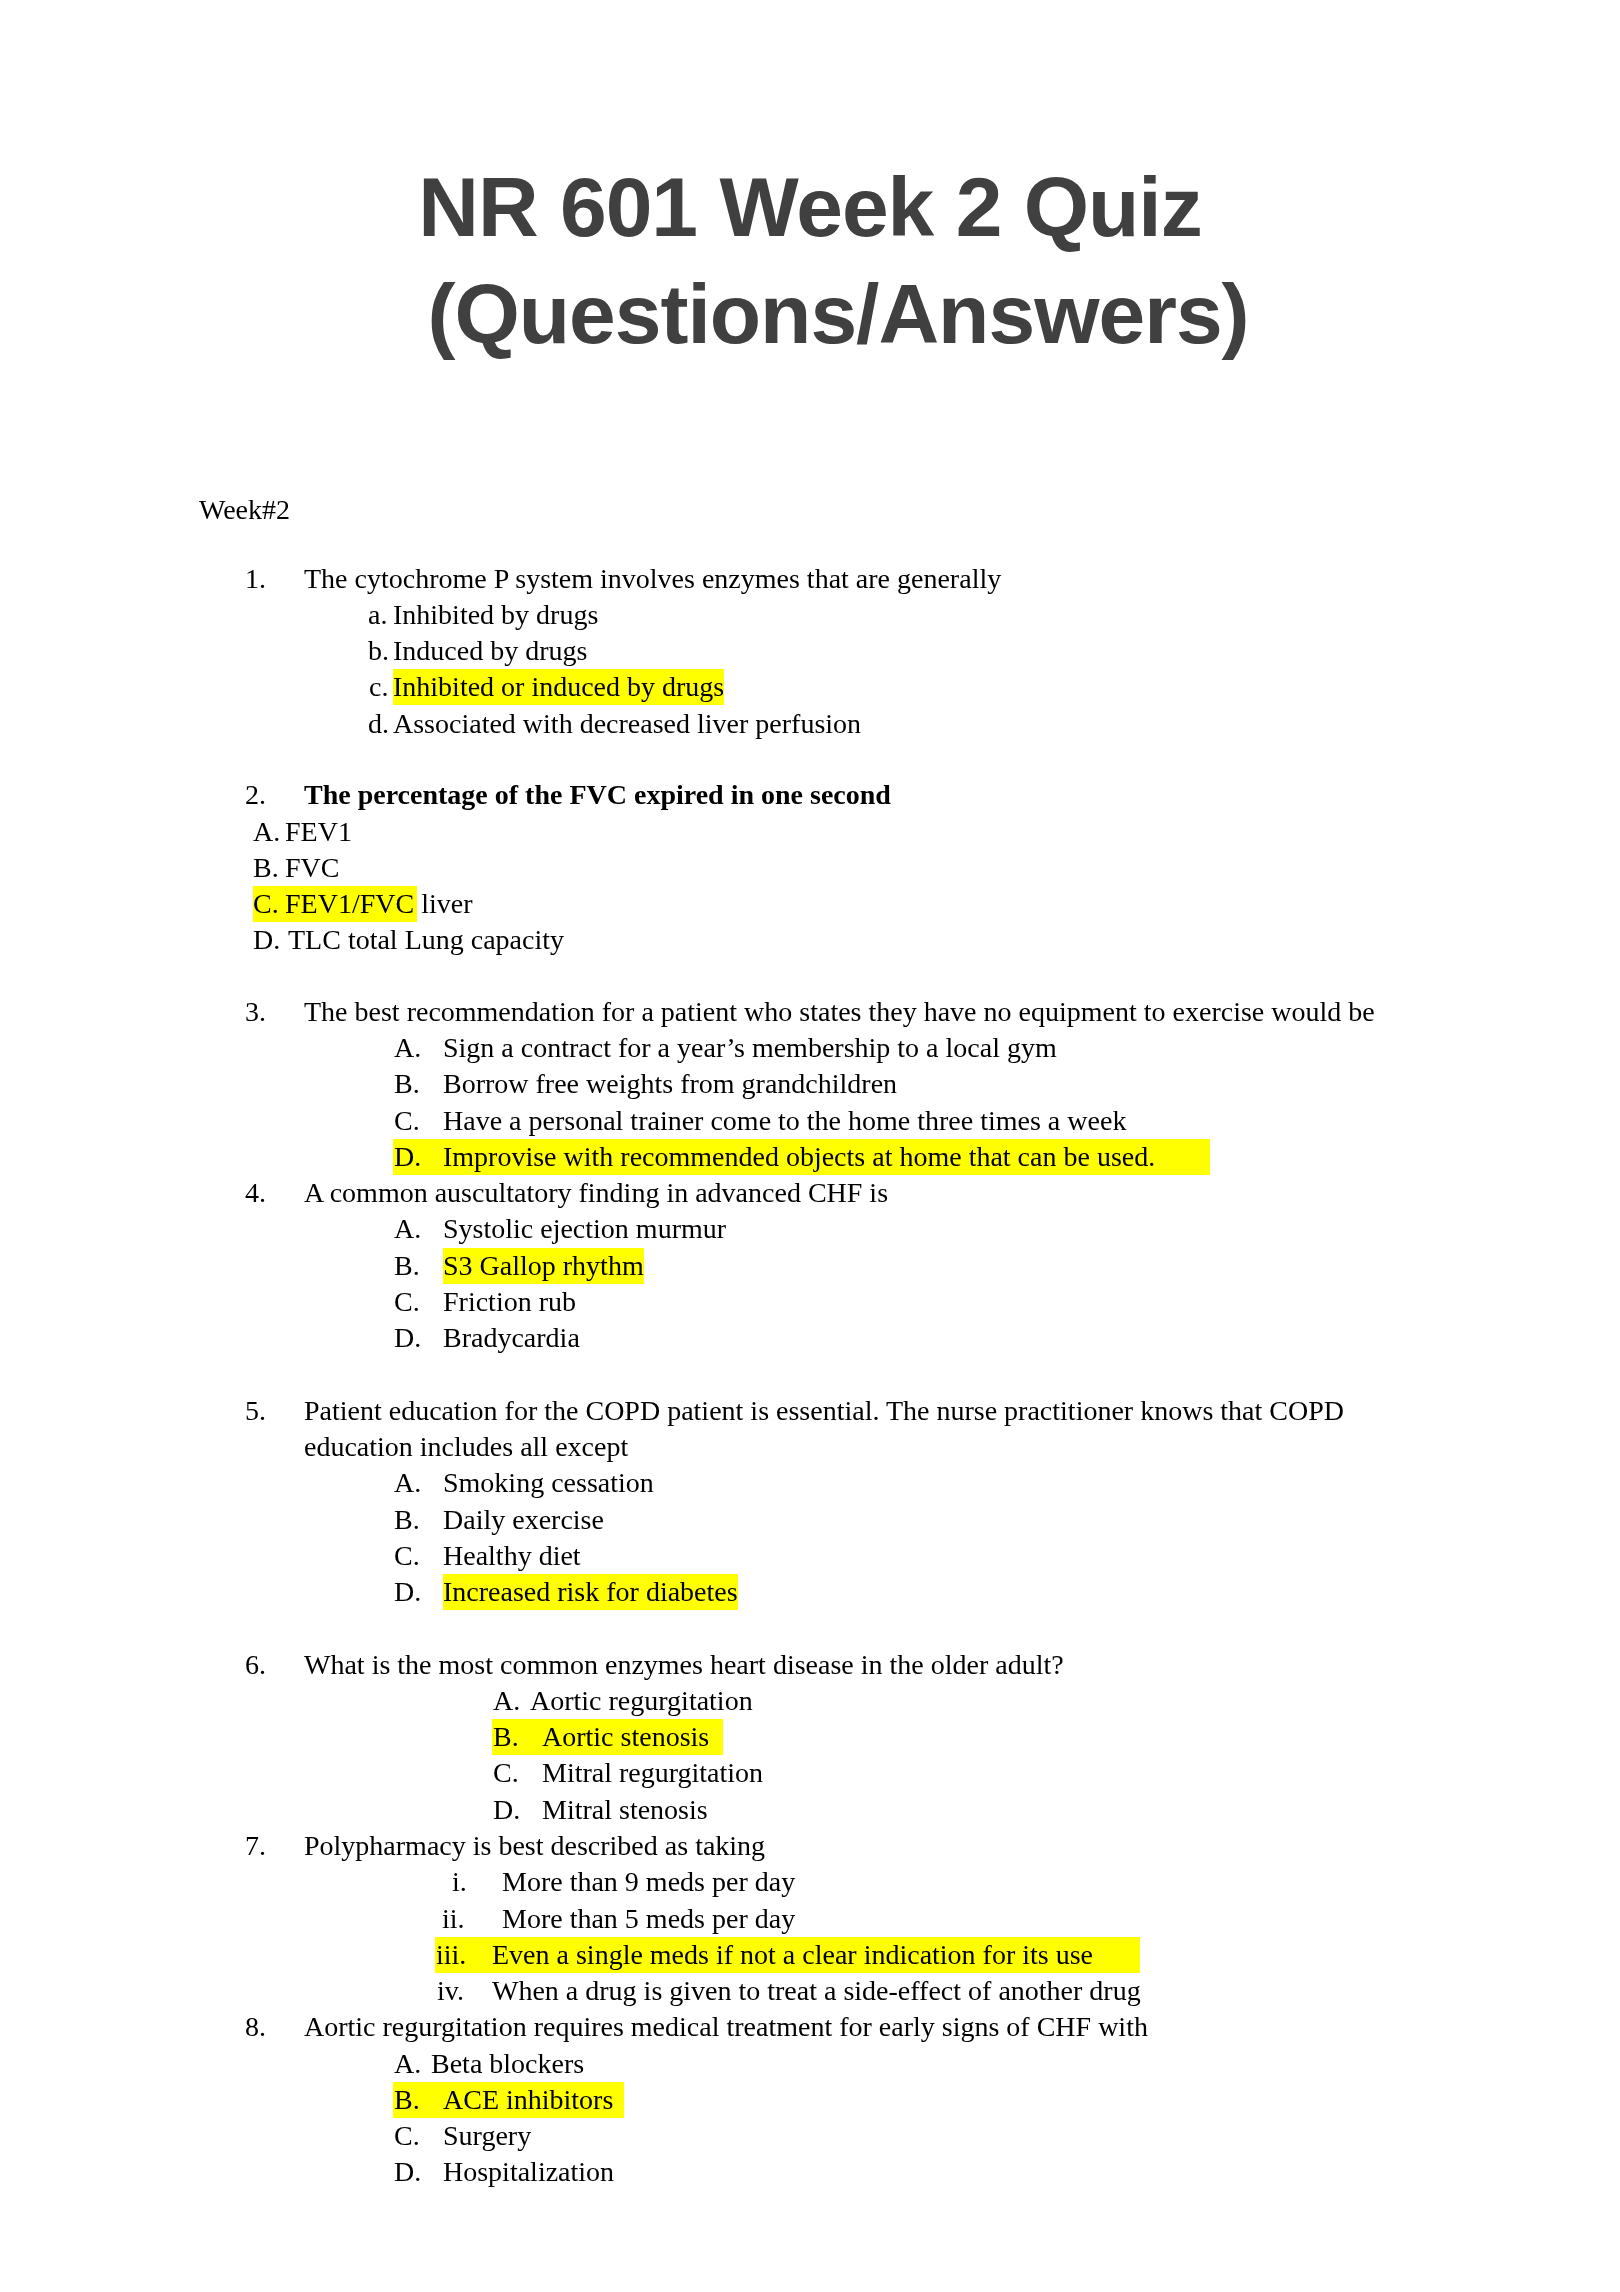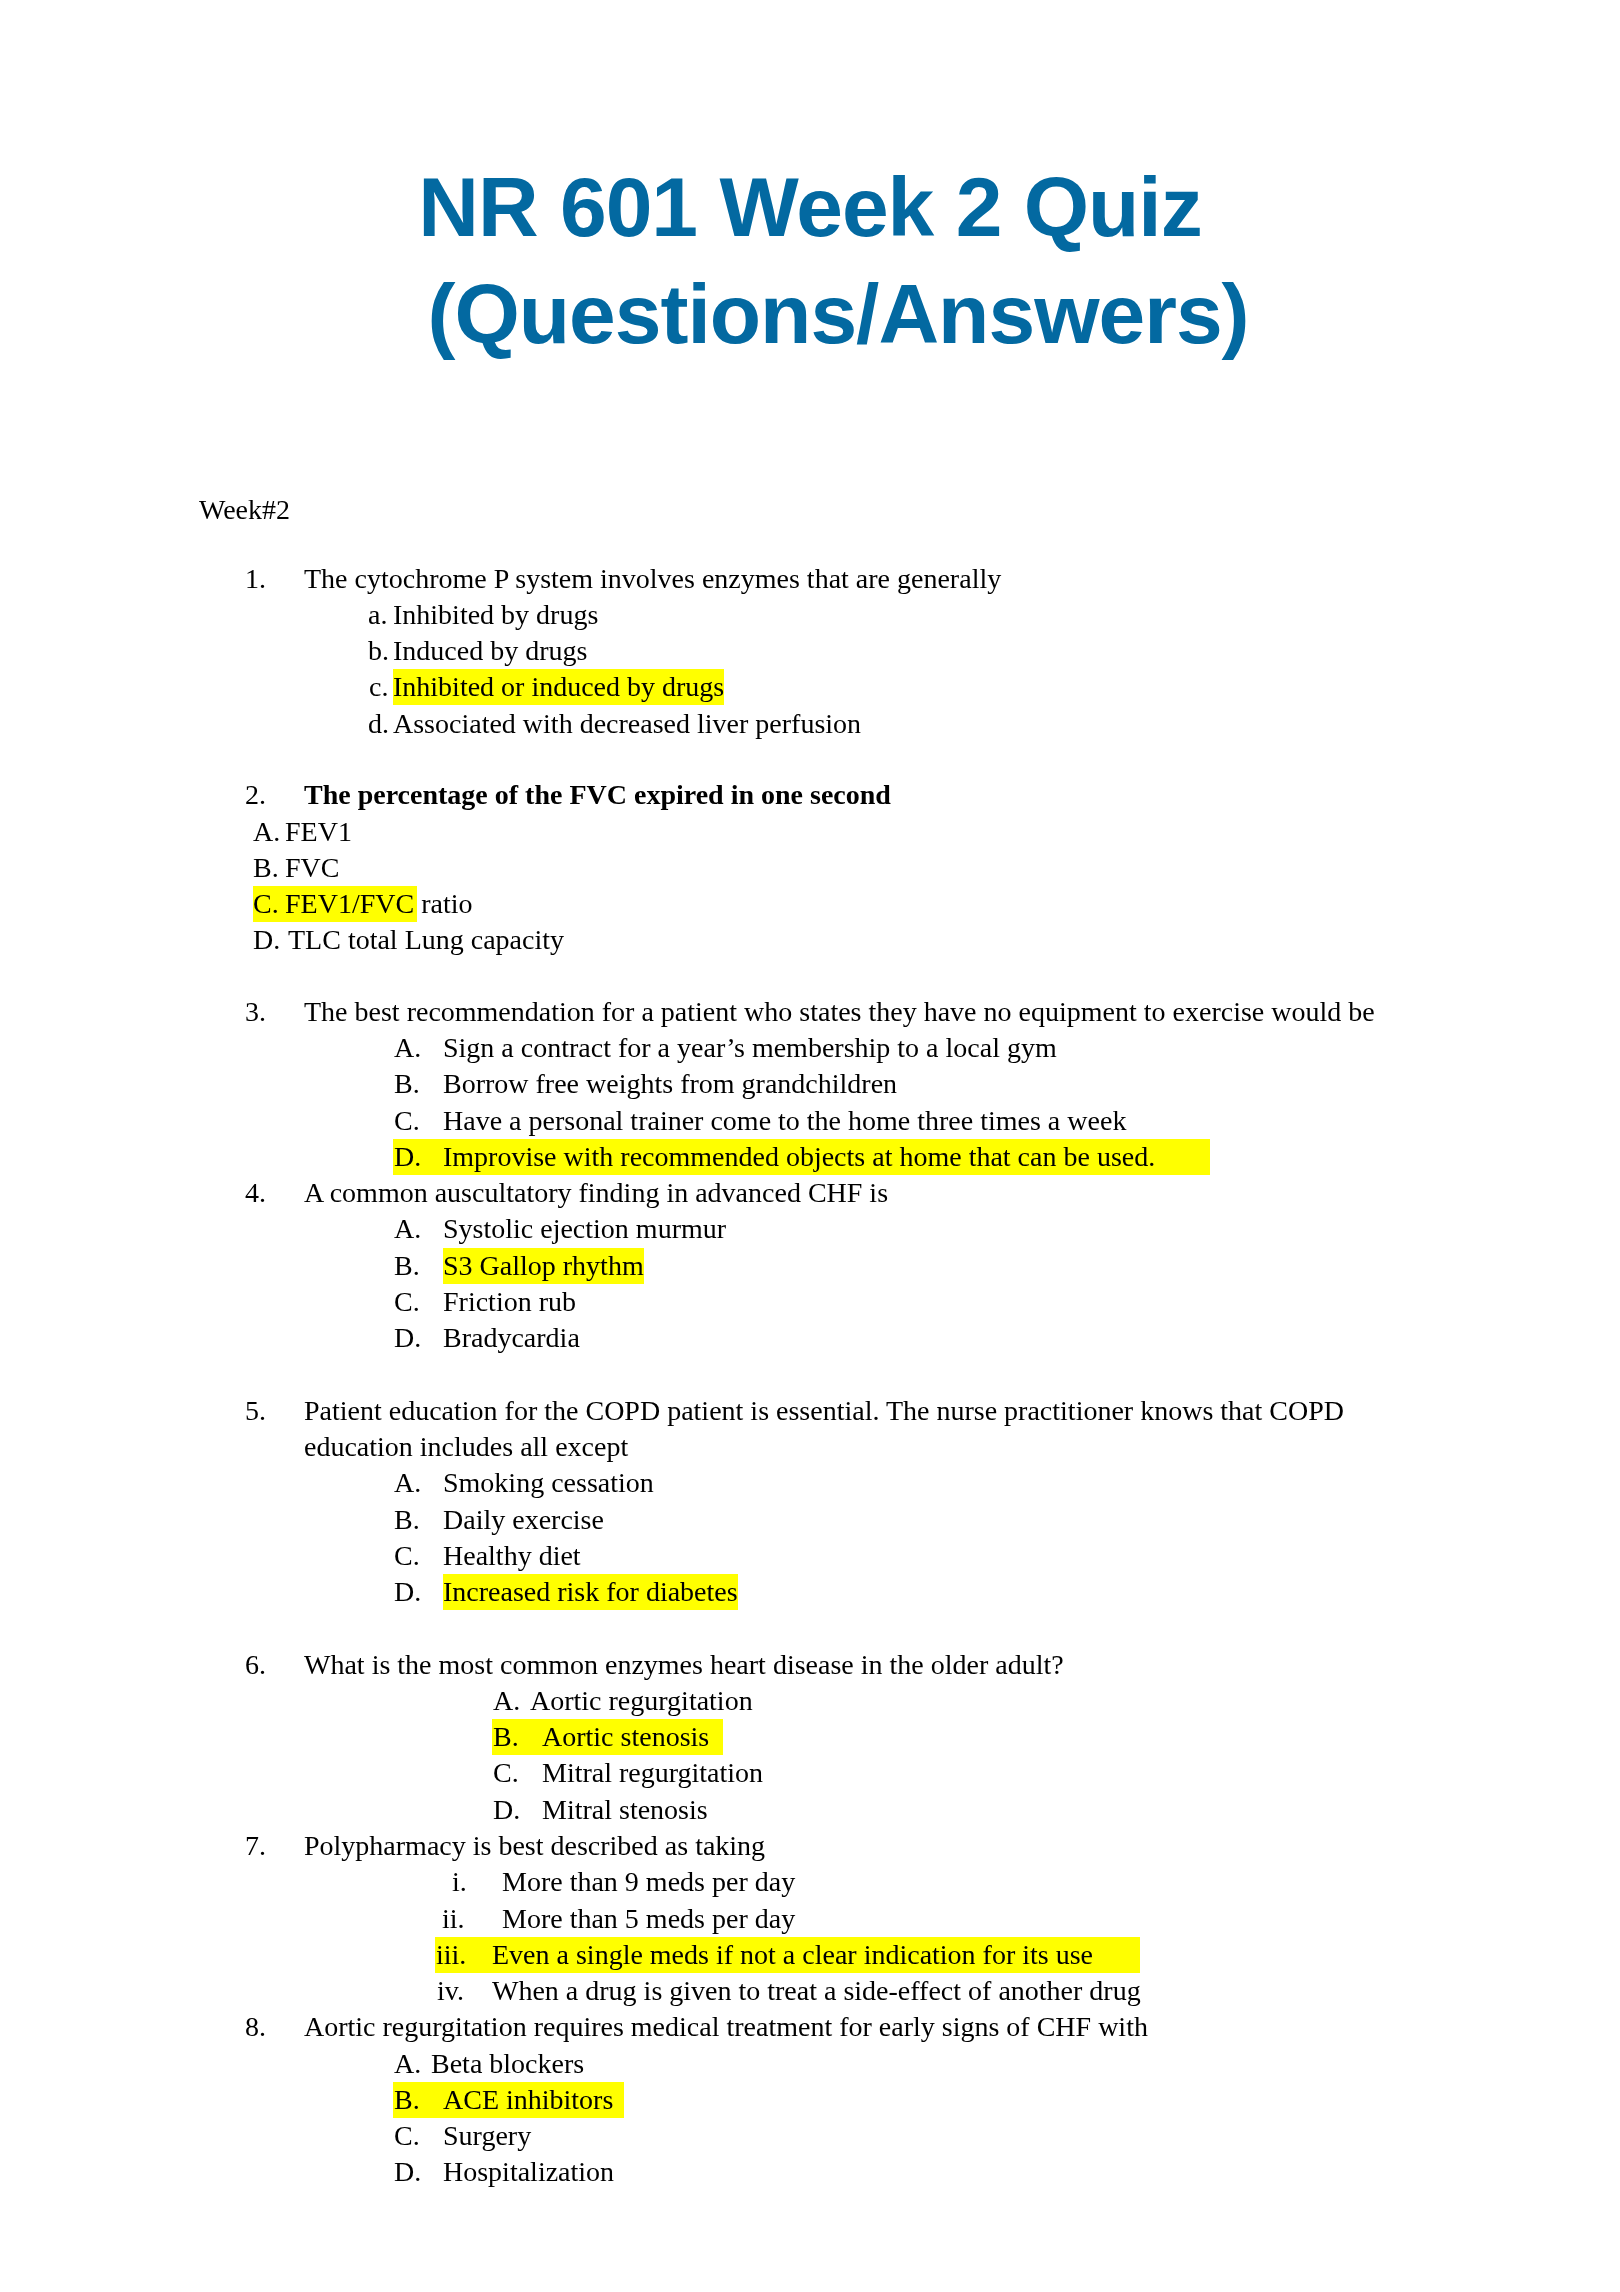--- a/index.html
+++ b/index.html
@@ -1,20 +1,20 @@
 <!DOCTYPE html>
 <html><head>
 <meta charset="utf-8">
 <style>
   html, body { margin: 0; padding: 0; background: #ffffff; }
   body { width: 1620px; height: 2293px; position: relative; overflow: hidden; }
   .title {
     position: absolute; left: 0; width: 1620px; text-align: center;
     font-family: "Liberation Sans", sans-serif; font-weight: bold;
-    font-size: 84px; color: #0369a1; line-height: 1; letter-spacing: -1px;
+    font-size: 84px; color: #404040; line-height: 1; letter-spacing: -1px;
   }
   .txt {
     position: absolute; font-family: "Liberation Serif", serif;
     font-size: 28px; color: #000; white-space: nowrap; line-height: 36px;
   }
   .hl { background: #ffff00; }
   .row { position: absolute; height: 36px; }
 </style>
 </head>
 <body>
@@ -39,21 +39,21 @@
 
 <div>
   <span class="txt" style="left:245px; top:777px;">2.</span>
   <span class="txt" style="left:304px; top:777px;font-weight:bold;">The percentage of the FVC expired in one second</span>
   <span class="txt" style="left:253px; top:814px;">A.</span>
   <span class="txt" style="left:285px; top:814px;">FEV1</span>
   <span class="txt" style="left:253px; top:850px;">B.</span>
   <span class="txt" style="left:285px; top:850px;">FVC</span>
   <span class="row hl" style="left:253px; top:886px; width:164px;"></span>
   <span class="txt" style="left:253px; top:886px;">C.</span>
-  <span class="txt" style="left:285px; top:886px;">FEV1/FVC ratio</span>
+  <span class="txt" style="left:285px; top:886px;">FEV1/FVC liver</span>
   <span class="txt" style="left:253px; top:922px;">D.</span>
   <span class="txt" style="left:288px; top:922px;">TLC total Lung capacity</span>
 </div>
 
 <div>
   <span class="txt" style="left:245px; top:994px;">3.</span>
   <span class="txt" style="left:304px; top:994px;">The best recommendation for a patient who states they have no equipment to exercise would be</span>
   <span class="txt" style="left:394px; top:1030px;">A.</span>
   <span class="txt" style="left:443px; top:1030px;">Sign a contract for a year’s membership to a local gym</span>
   <span class="txt" style="left:394px; top:1066px;">B.</span>

